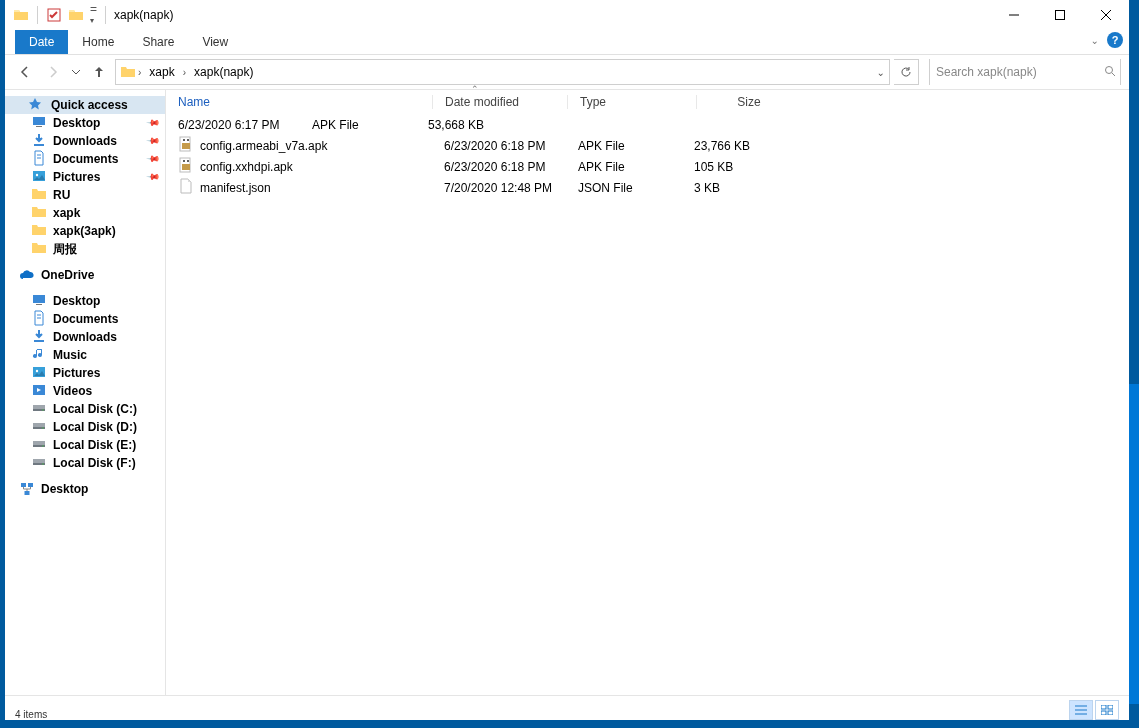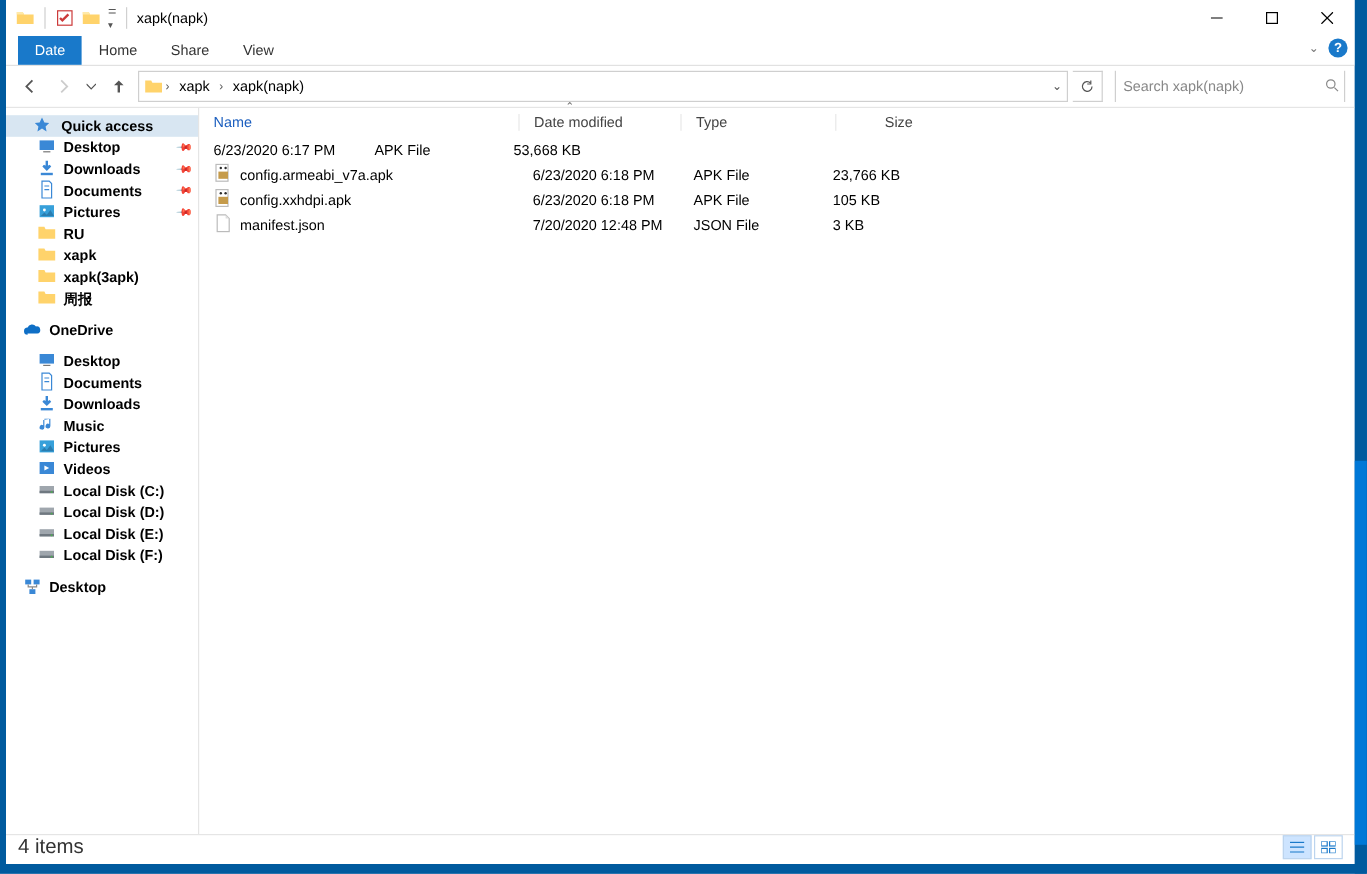--- a/index.html
+++ b/index.html
@@ -278,23 +278,23 @@
   .cell-size { width: 80px; text-align:left; padding-right:0; color:#000;}
 
   
   .i-folder { width:16px;height:16px; }
 
   
   .statusbar {
     height: 24px;
     border-top: 1px solid #e5e5e5;
     display: flex;
-    align-items: flex-start;
+    align-items: flex-end;
     padding: 0 10px;
-    font-size:17px;
+    font-size:10px;
     color:#333;
   }
   .statusbar .sp { flex:1; }
   .view-btn {
     width: 22px;
     height: 18px;
     border: 1px solid #bcd4ee;
     margin-left: 2px;
     display:flex;align-items:center;justify-content:center;
     background:#fff;

